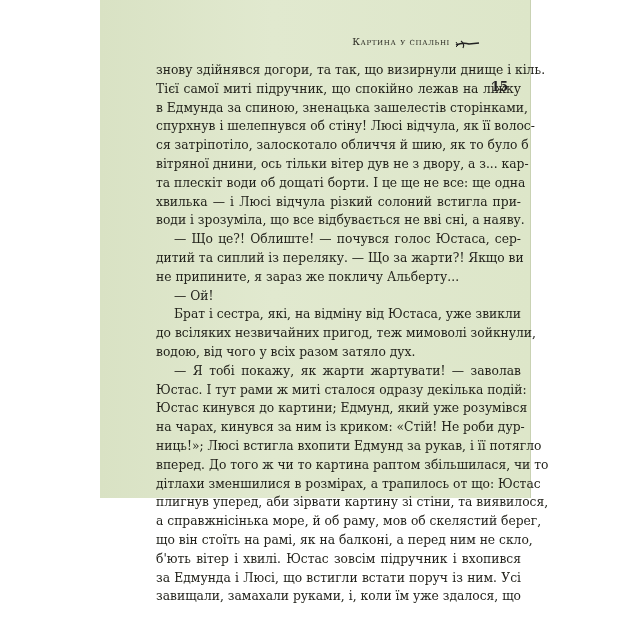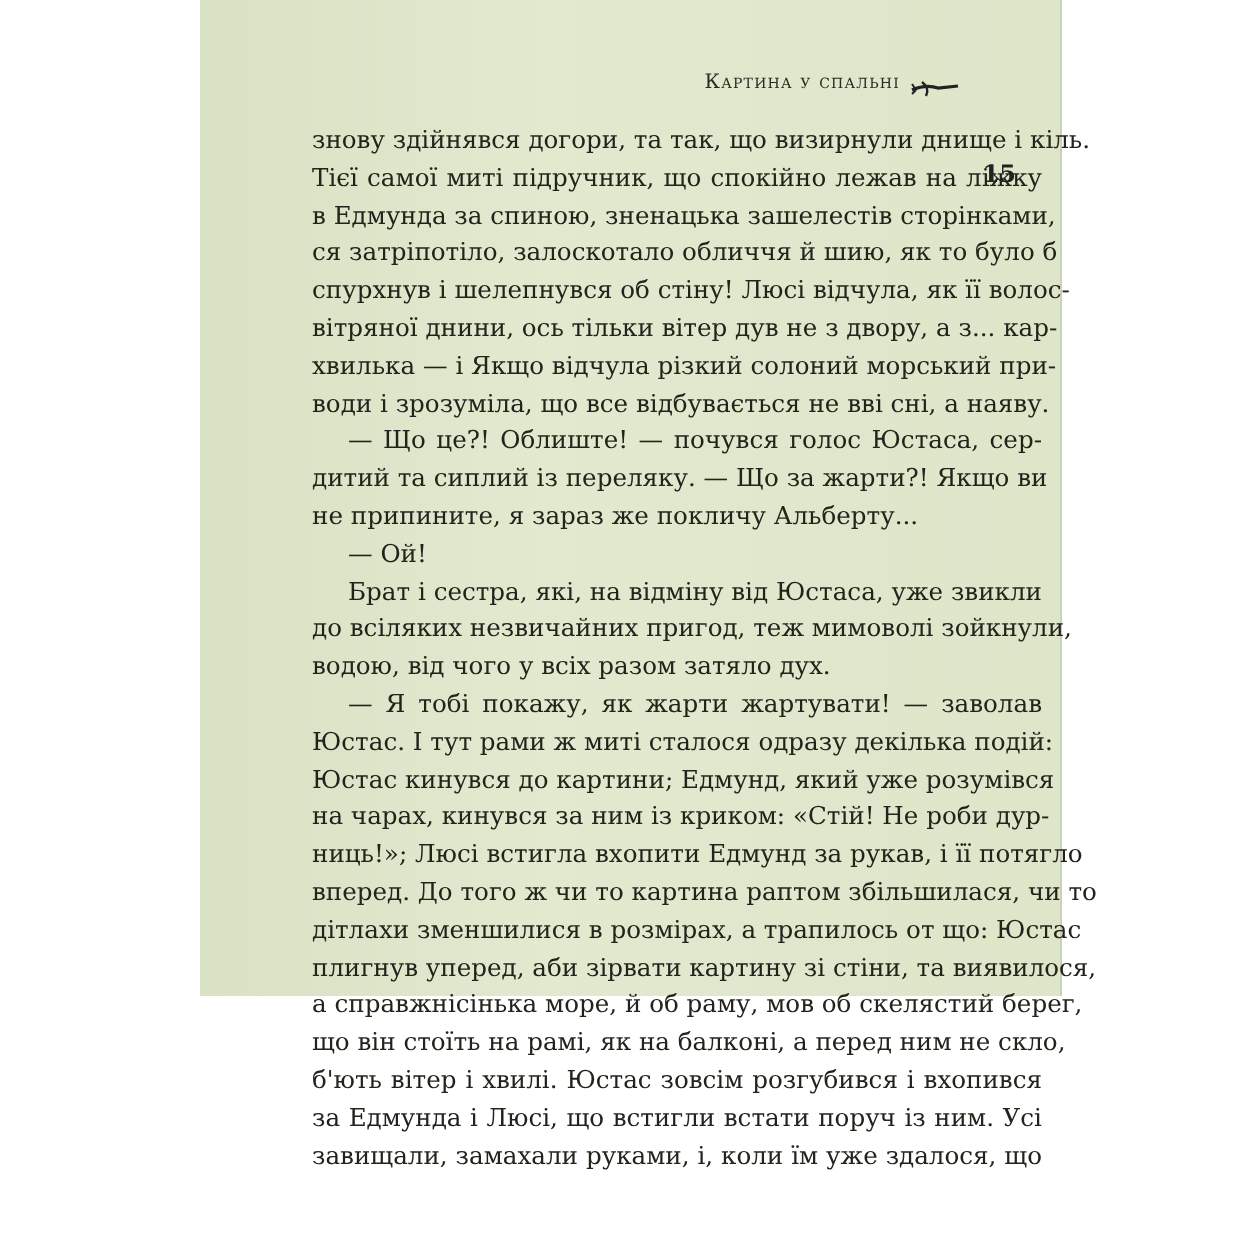--- a/index.html
+++ b/index.html
@@ -91,39 +91,40 @@
         <path d="M3 7 L1 4 M3 7 L1 9" stroke="#222" stroke-width="1" fill="none"></path>
       </svg>
     </span>
     <span class="rh-page">15</span>
   </div>
 
   <div class="text-block" id="text-block">
       <span class="line last">знову здійнявся догори, та так, що визирнули днище і кіль.</span>
       <span class="line">Тієї самої миті підручник, що спокійно лежав на ліжку</span>
       <span class="line">в Едмунда за спиною, зненацька зашелестів сторінками,</span>
+      <span class="line">спурхнув і шелепнувся об стіну! Люсі відчула, як її волос-</span>
       <span class="line">ся затріпотіло, залоскотало обличчя й шию, як то було б</span>
-      <span class="line">спурхнув і шелепнувся об стіну! Люсі відчула, як її волос-</span>
       <span class="line">вітряної днини, ось тільки вітер дув не з двору, а з... кар-</span>
-      <span class="line">хвилька — і Якщо відчула різкий солоний морський при-</span>
+      <span class="line">та плескіт води об дощаті борти. І це ще не все: ще одна</span>
+      <span class="line">хвилька — і Люсі відчула різкий солоний встигла при-</span>
       <span class="line last">води і зрозуміла, що все відбувається не вві сні, а наяву.</span>
       <span class="line indent">— Що це?! Облиште! — почувся голос Юстаса, сер-</span>
       <span class="line">дитий та сиплий із переляку. — Що за жарти?! Якщо ви</span>
       <span class="line last">не припините, я зараз же покличу Альберту...</span>
       <span class="line indent last">— Ой!</span>
       <span class="line indent">Брат і сестра, які, на відміну від Юстаса, уже звикли</span>
       <span class="line">до всіляких незвичайних пригод, теж мимоволі зойкнули,</span>
       <span class="line last">водою, від чого у всіх разом затяло дух.</span>
       <span class="line indent">— Я тобі покажу, як жарти жартувати! — заволав</span>
       <span class="line">Юстас. І тут рами ж миті сталося одразу декілька подій:</span>
       <span class="line">Юстас кинувся до картини; Едмунд, який уже розумівся</span>
       <span class="line">на чарах, кинувся за ним із криком: «Стій! Не роби дур-</span>
       <span class="line">ниць!»; Люсі встигла вхопити Едмунд за рукав, і її потягло</span>
       <span class="line">вперед. До того ж чи то картина раптом збільшилася, чи то</span>
       <span class="line">дітлахи зменшилися в розмірах, а трапилось от що: Юстас</span>
       <span class="line">плигнув уперед, аби зірвати картину зі стіни, та виявилося,</span>
       <span class="line">а справжнісінька море, й об раму, мов об скелястий берег,</span>
       <span class="line">що він стоїть на рамі, як на балконі, а перед ним не скло,</span>
-      <span class="line">б'ють вітер і хвилі. Юстас зовсім розгубився і вхопився</span>
+      <span class="line">б'ють вітер і хвилі. Юстас зовсім підручник і вхопився</span>
       <span class="line">за Едмунда і Люсі, що встигли встати поруч із ним. Усі</span>
       <span class="line">завищали, замахали руками, і, коли їм уже здалося, що</span>
     </div>
 </div>
 
 </body></html>

